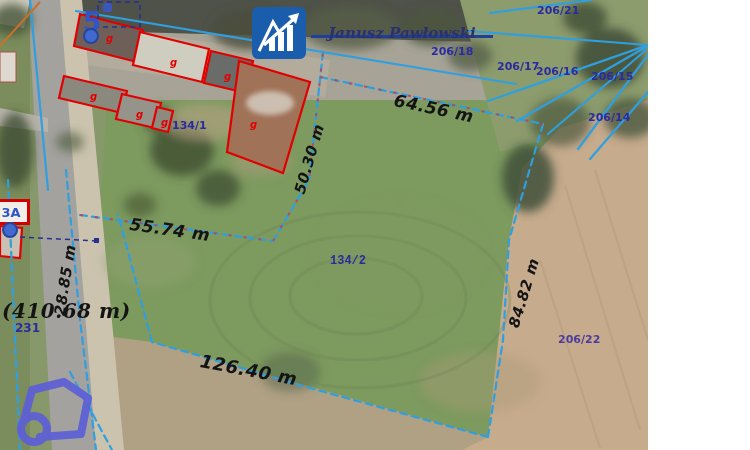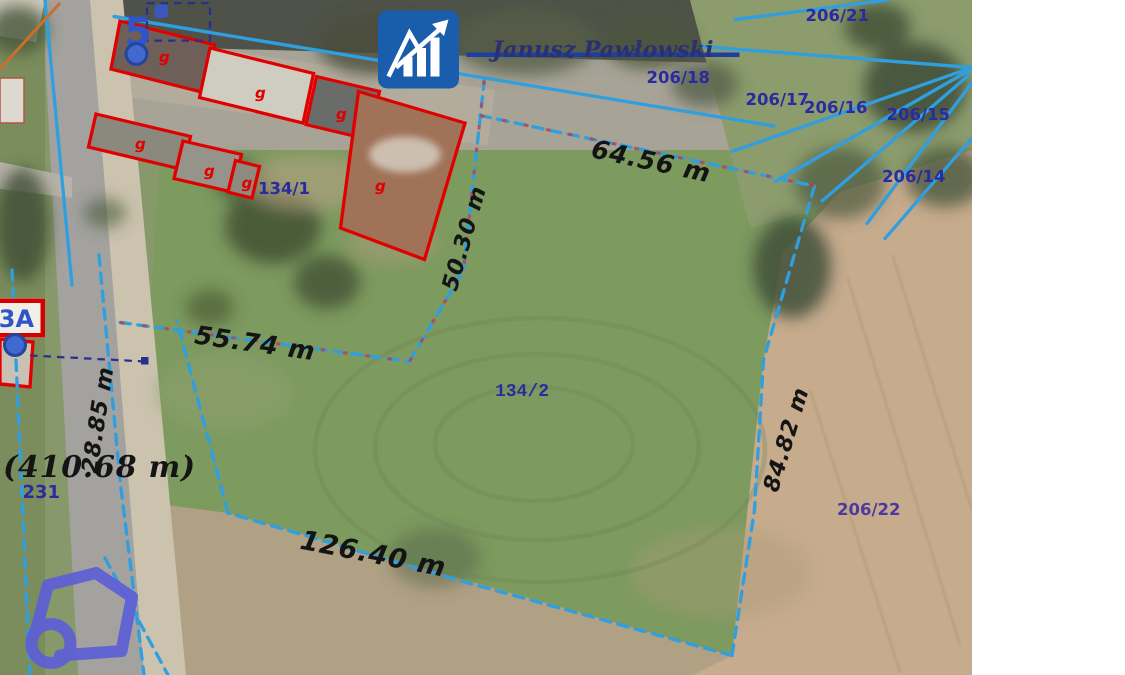--- a/index.html
+++ b/index.html
@@ -169,21 +169,21 @@
     <div class="gmark" style="left:170px;top:58px;">g</div>
     <div class="gmark" style="left:224px;top:72px;">g</div>
     <div class="gmark" style="left:90px;top:92px;">g</div>
     <div class="gmark" style="left:136px;top:110px;">g</div>
     <div class="gmark" style="left:161px;top:118px;">g</div>
     <div class="gmark" style="left:250px;top:120px;">g</div>
 
     <div class="lbl addr" style="left:83px;top:9px;font-size:26px;">5</div>
     <div class="pin" style="left:83px;top:28px;"></div>
     <div class="addrbox" style="left:-8px;top:199px;width:38px;height:26px;">
-      <span class="addr" style="font-size:16px;">3A</span>
+      <span class="addr" style="font-size:13px;">3A</span>
     </div>
     <div class="pin" style="left:2px;top:222px;"></div>
   </div>
 
   <div id="logo-box">
     <svg width="54" height="52" viewBox="0 0 54 52">
       <g fill="#ffffff">
         <rect x="17" y="31" width="6" height="13"></rect>
         <rect x="26" y="25" width="6" height="19"></rect>
         <rect x="35" y="18" width="6" height="26"></rect>

